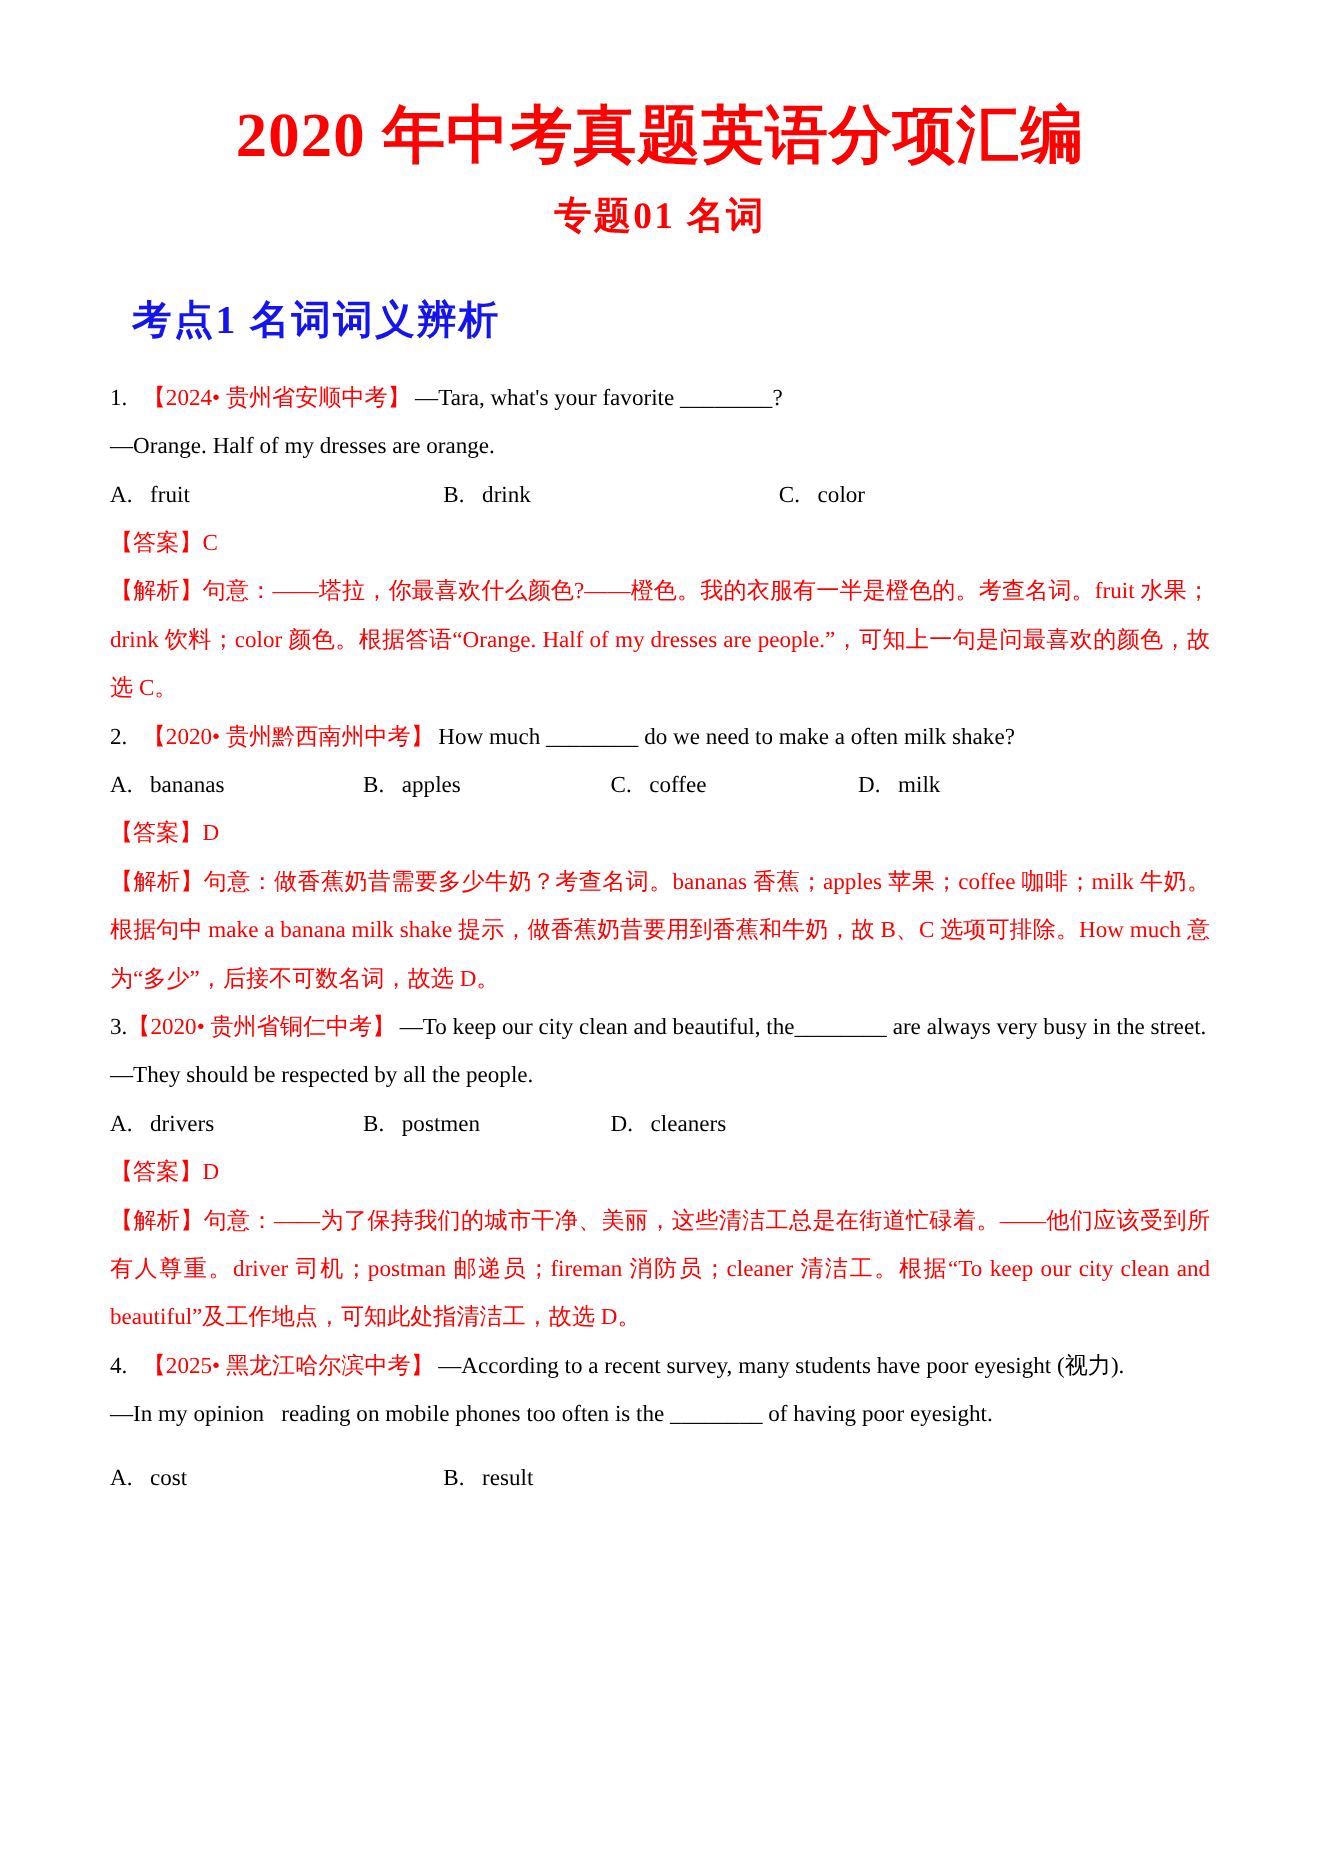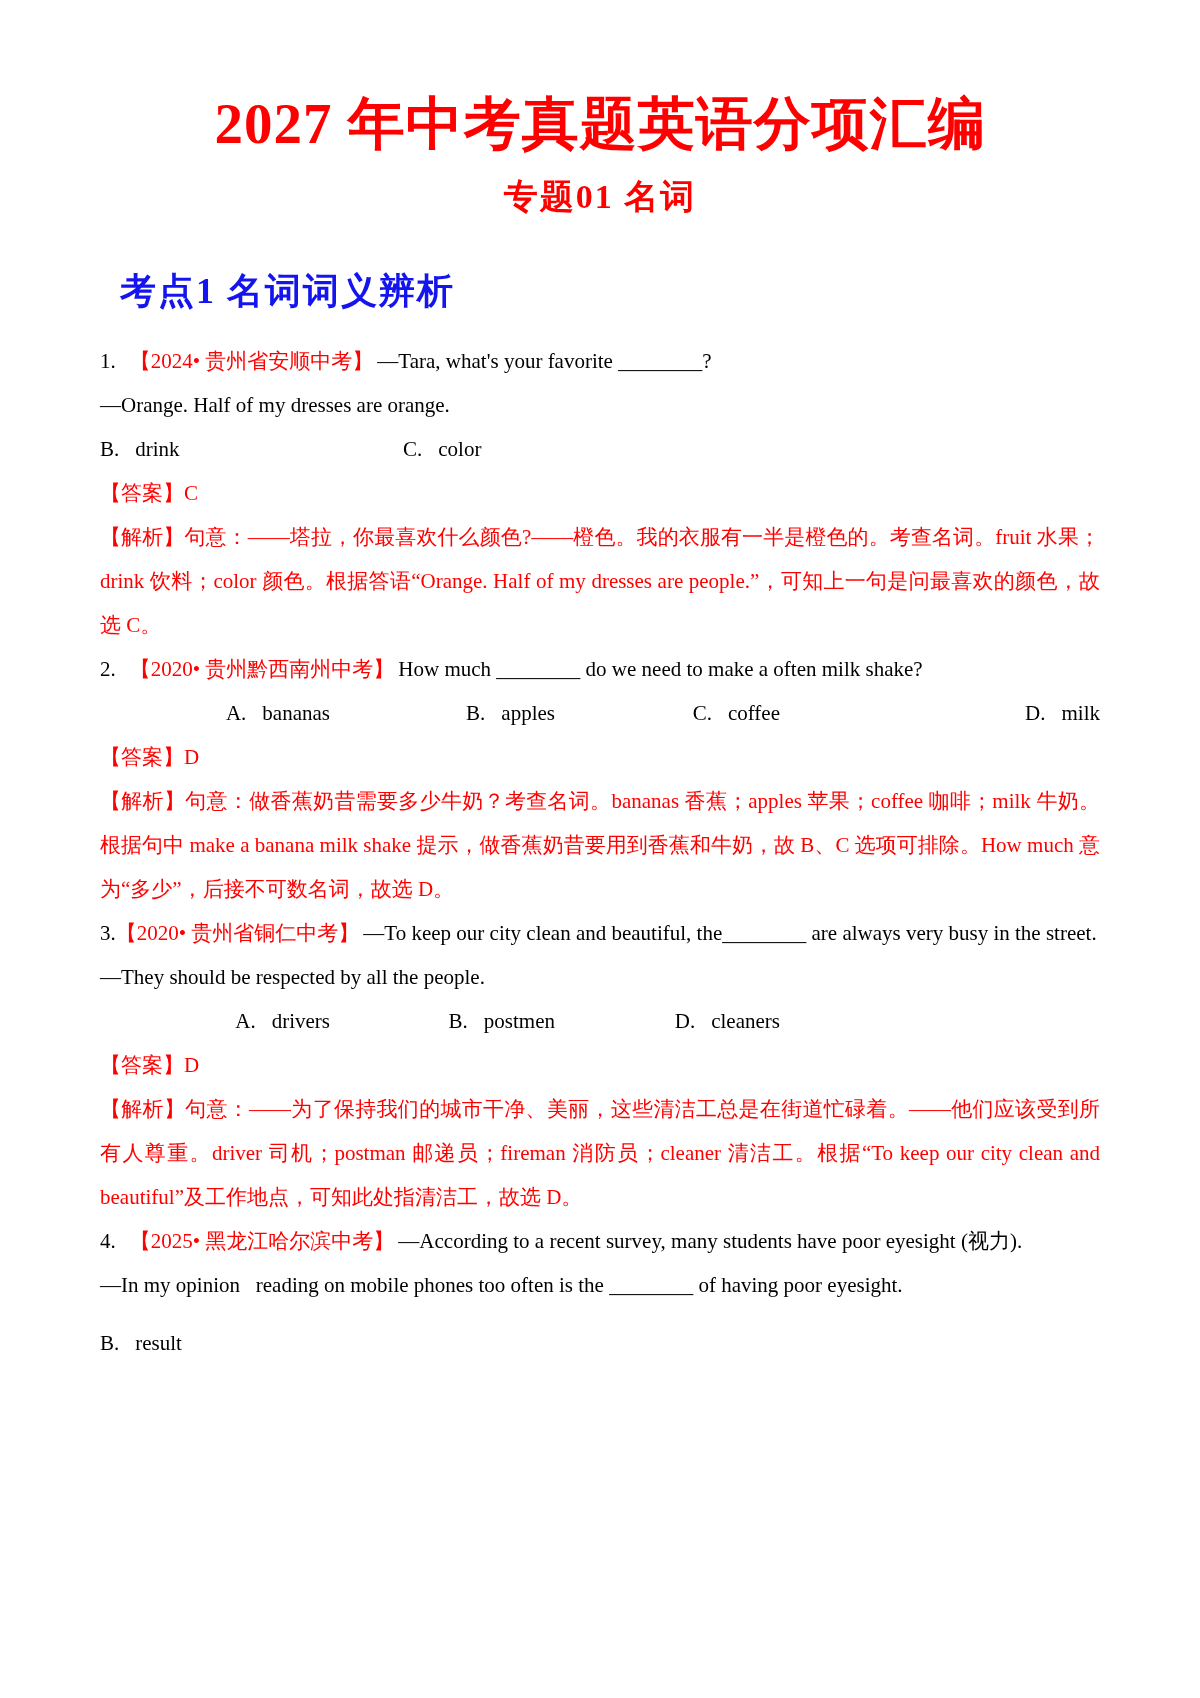--- a/index.html
+++ b/index.html
@@ -62,48 +62,48 @@
     margin-right: 4px;
   }
   .options {
     display: grid;
   }
   .options.cols-3 {
     grid-template-columns: 303px 305px 1fr;
   }
   .options.cols-4 {
     grid-template-columns: 230px 225px 225px 1fr;
-    text-align: right;
   }
   .option .opt-label {
     margin-right: 16px;
   }
   .analysis {
     color: var(--red);
     text-align: justify;
     white-space: pre-wrap;
   }
   .answer {
     color: var(--red);
   }
   .question {
     margin: 0;
   }
 </style>
 </head>
 <body style="--red: #ff0000; --blue: #1414ee;">
 
-<h1 class="doc-title">2027 年中考真题英语分项汇编</h1>
+<h1 class="doc-title">2020 年中考真题英语分项汇编</h1>
 <h2 class="doc-subtitle">专题01 名词</h2>
 <h3 class="section-heading">考点1 名词词义辨析</h3>
 
 <div class="question">
   <p class="q-line"><span class="q-num">1.</span><span class="q-source">【2024• 贵州省安顺中考】</span><span>—Tara, what's your favorite ________?</span></p>
   <p class="q-line">—Orange. Half of my dresses are orange.</p>
   <div class="options cols-3">
+    <span class="option"><span class="opt-label">A.</span><span class="opt-text">fruit</span></span>
     <span class="option"><span class="opt-label">B.</span><span class="opt-text">drink</span></span>
     <span class="option"><span class="opt-label">C.</span><span class="opt-text">color</span></span>
   </div>
   <p class="answer">【答案】C</p>
   <p class="analysis">【解析】句意：——塔拉，你最喜欢什么颜色?——橙色。我的衣服有一半是橙色的。考查名词。fruit 水果；drink 饮料；color 颜色。根据答语“Orange. Half of my dresses are people.”，可知上一句是问最喜欢的颜色，故选 C。</p>
 </div>
 
 <div class="question">
   <p class="q-line"><span class="q-num">2.</span><span class="q-source">【2020• 贵州黔西南州中考】</span><span>How much ________ do we need to make a often milk shake?</span></p>
   <div class="options cols-4">
@@ -125,15 +125,16 @@
     <span class="option"><span class="opt-label">D.</span><span class="opt-text">cleaners</span></span>
   </div>
   <p class="answer">【答案】D</p>
   <p class="analysis">【解析】句意：——为了保持我们的城市干净、美丽，这些清洁工总是在街道忙碌着。——他们应该受到所有人尊重。driver 司机；postman 邮递员；fireman 消防员；cleaner 清洁工。根据“To keep our city clean and beautiful”及工作地点，可知此处指清洁工，故选 D。</p>
 </div>
 
 <div class="question">
   <p class="q-line"><span class="q-num">4.</span><span class="q-source">【2025• 黑龙江哈尔滨中考】</span><span>—According to a recent survey, many students have poor eyesight (视力).</span></p>
   <p class="q-line">—In my opinion   reading on mobile phones too often is the ________ of having poor eyesight.</p>
   <div class="options cols-3" style="margin-top:14px;">
+    <span class="option"><span class="opt-label">A.</span><span class="opt-text">cost</span></span>
     <span class="option"><span class="opt-label">B.</span><span class="opt-text">result</span></span>
   </div>
 </div>
 
 </body></html>

